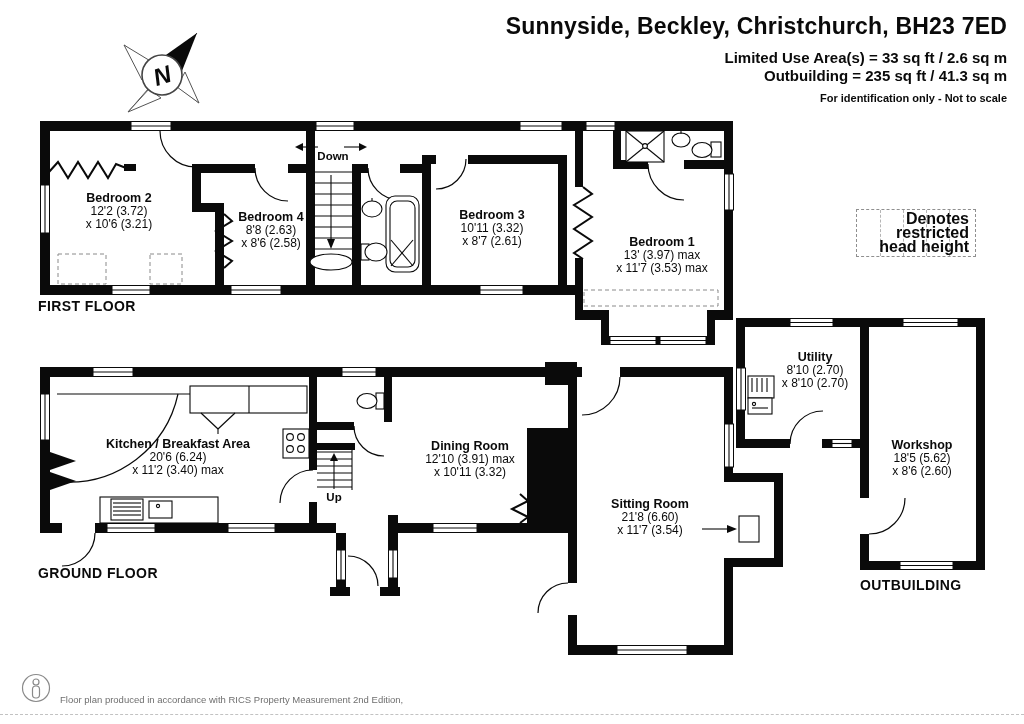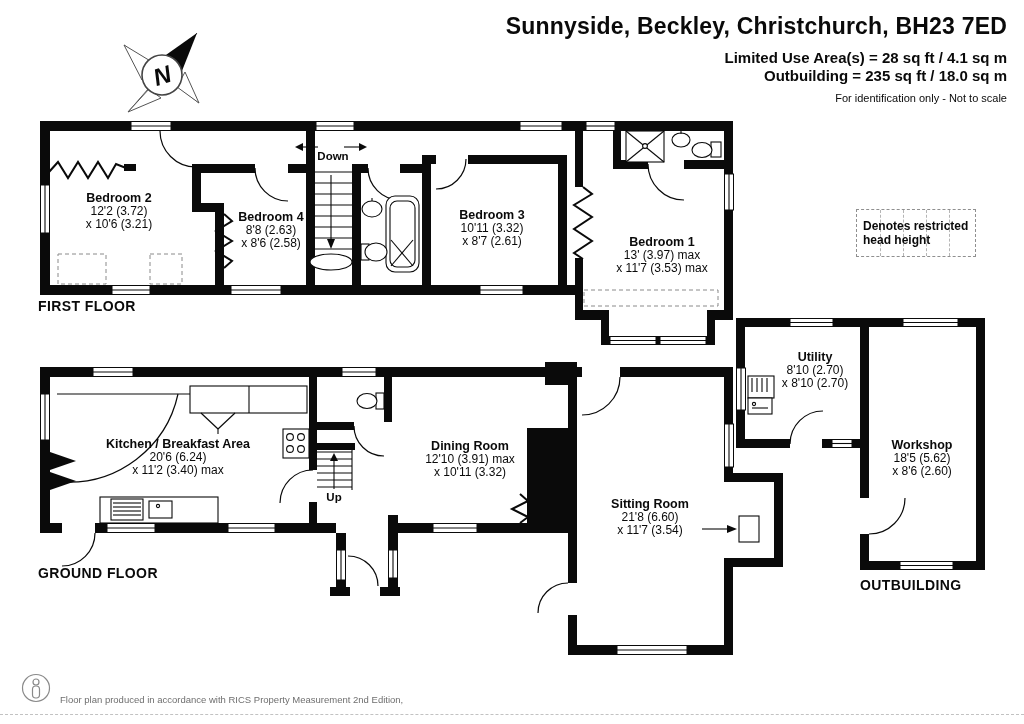--- a/index.html
+++ b/index.html
@@ -1,25 +1,25 @@
 <!DOCTYPE html>
 <html><head>
 <meta charset="utf-8">
 <style>
   html,body{margin:0;padding:0;background:#fff;}
   body{width:1024px;height:724px;overflow:hidden;font-family:"Liberation Sans",sans-serif;color:#0a0a0a;}
   .page{position:relative;width:1024px;height:724px;background:#fff;}
   .header{position:absolute;top:13px;right:17px;text-align:right;}
   .title{font-size:23px;font-weight:bold;letter-spacing:.2px;margin-bottom:9px;}
   .area{font-size:15px;font-weight:bold;line-height:18px;}
-  .disclaimer{font-size:11px;font-weight:normal;margin-top:7px;}
+  .disclaimer{font-size:11px;font-weight:bold;margin-top:7px;}
   .legend{position:absolute;left:856px;top:209px;width:118px;height:46px;border:1.5px dashed #8f8f8f;}
   .legend .grid{position:absolute;top:0;bottom:0;width:0;border-left:1px dashed #b5b5b5;}
   .legend .txt{position:absolute;inset:0;display:flex;align-items:center;justify-content:center;
-    text-align:left;font-size:12px;font-weight:bold;line-height:14px;padding:0 6px;}
+    text-align:right;font-size:16px;font-weight:bold;line-height:14px;padding:0 6px;}
   svg.plan{position:absolute;left:0;top:0;}
   .w{fill:#0a0a0a;}
   .win{fill:#fff;stroke:#0a0a0a;stroke-width:1;}
   .ln{stroke:#0a0a0a;stroke-width:1.1;fill:none;}
   .arc{stroke:#0a0a0a;stroke-width:1.2;fill:none;}
   .fx{stroke:#0a0a0a;stroke-width:1.1;fill:#fff;}
   .zz{stroke:#0a0a0a;stroke-width:2;fill:none;stroke-linejoin:miter;}
   .dash{stroke:#8a8a8a;stroke-width:1;fill:none;stroke-dasharray:4 3;}
   .ah{fill:#0a0a0a;}
   text{font-family:"Liberation Sans",sans-serif;fill:#0a0a0a;}
@@ -32,22 +32,22 @@
   .footer .lines{margin-left:8px;font-size:9.5px;line-height:11px;color:#6f6f6f;white-space:pre;}
   .bottom-rule{position:absolute;left:0;top:714px;width:1024px;border-top:1px dashed #c2c2c2;}
 </style>
 </head>
 <body>
 
 <div class="page">
 
   <div class="header">
     <div class="title">Sunnyside, Beckley, Christchurch, BH23 7ED</div>
-    <div class="area">Limited Use Area(s) = 28 sq ft / 4.1 sq m</div>
-    <div class="area">Outbuilding = 235 sq ft / 18.0 sq m</div>
+    <div class="area">Limited Use Area(s) = 33 sq ft / 2.6 sq m</div>
+    <div class="area">Outbuilding = 235 sq ft / 41.3 sq m</div>
     <div class="disclaimer">For identification only - Not to scale</div>
   </div>
 
   <div class="legend">
     <div class="grid" style="left:23px"></div>
     <div class="grid" style="left:46px"></div>
     <div class="grid" style="left:69px"></div>
     <div class="grid" style="left:92px"></div>
     <div class="txt">Denotes restricted head height</div>
   </div>

